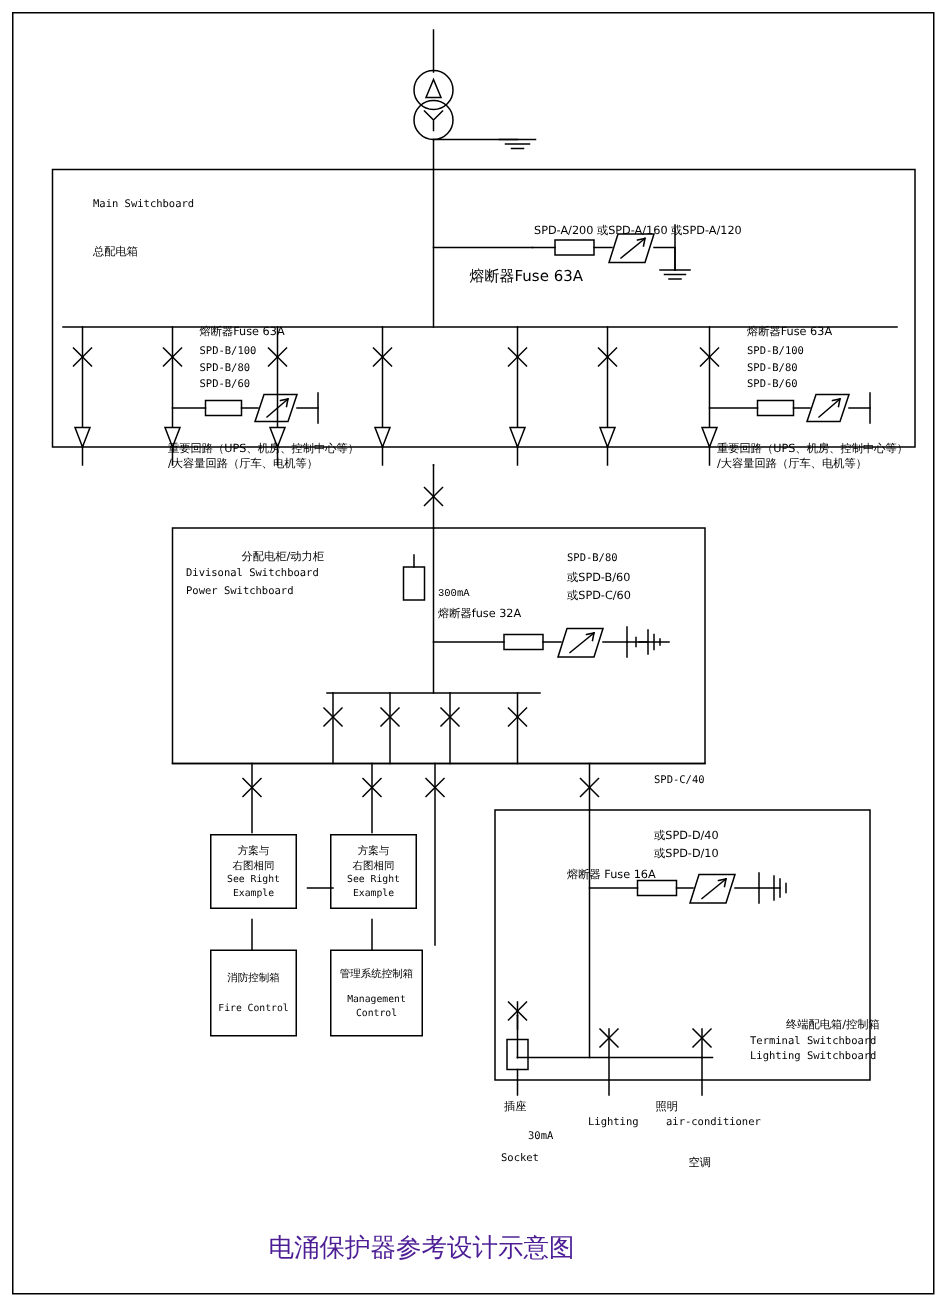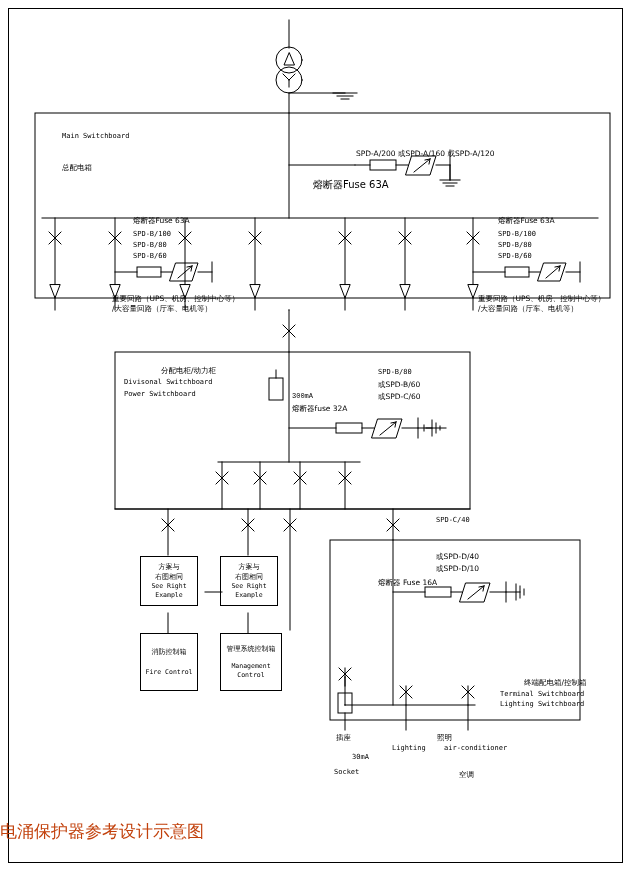--- a/index.html
+++ b/index.html
@@ -4,21 +4,21 @@
 <style>
   html,body{margin:0;padding:0;background:#ffffff;}
   body{font-family:"Liberation Sans","DejaVu Sans",sans-serif;}
   #page{position:relative;width:633px;height:873px;background:#fff;overflow:hidden;}
   #frame{position:absolute;left:8px;top:8px;width:615px;height:855px;border:1px solid #000;box-sizing:border-box;}
   .svgroot{position:absolute;left:0;top:0;width:633px;height:873px;}
   .lbl{position:absolute;font-size:7.5px;line-height:10px;color:#000;white-space:pre;letter-spacing:0px;}
   .lbl.cn{font-family:"DejaVu Sans","Liberation Sans",sans-serif;}
   .lbl.mono{font-family:"DejaVu Sans Mono","Liberation Mono",monospace;font-size:7px;line-height:9px;}
   .big{font-size:10px;}
-  .title{position:absolute;left:0;width:562px;font-size:17px;font-family:"DejaVu Sans","Liberation Sans",sans-serif;color:#c2410c;}
+  .title{position:absolute;left:0;width:562px;text-align:center;font-size:17px;font-family:"DejaVu Sans","Liberation Sans",sans-serif;color:#4c1d95;}
   .tbox{position:absolute;border:1px solid #000;box-sizing:border-box;display:flex;flex-direction:column;align-items:center;justify-content:center;text-align:center;font-size:7px;line-height:9.5px;font-family:"DejaVu Sans","Liberation Sans",sans-serif;}
   .tbox .en{font-family:"DejaVu Sans Mono","Liberation Mono",monospace;font-size:6.5px;line-height:8.5px;}
 </style>
 </head>
 <body>
 
 <div id="page">
   <div id="frame"></div>
 
   <svg class="svgroot" viewBox="0 0 633 873">

